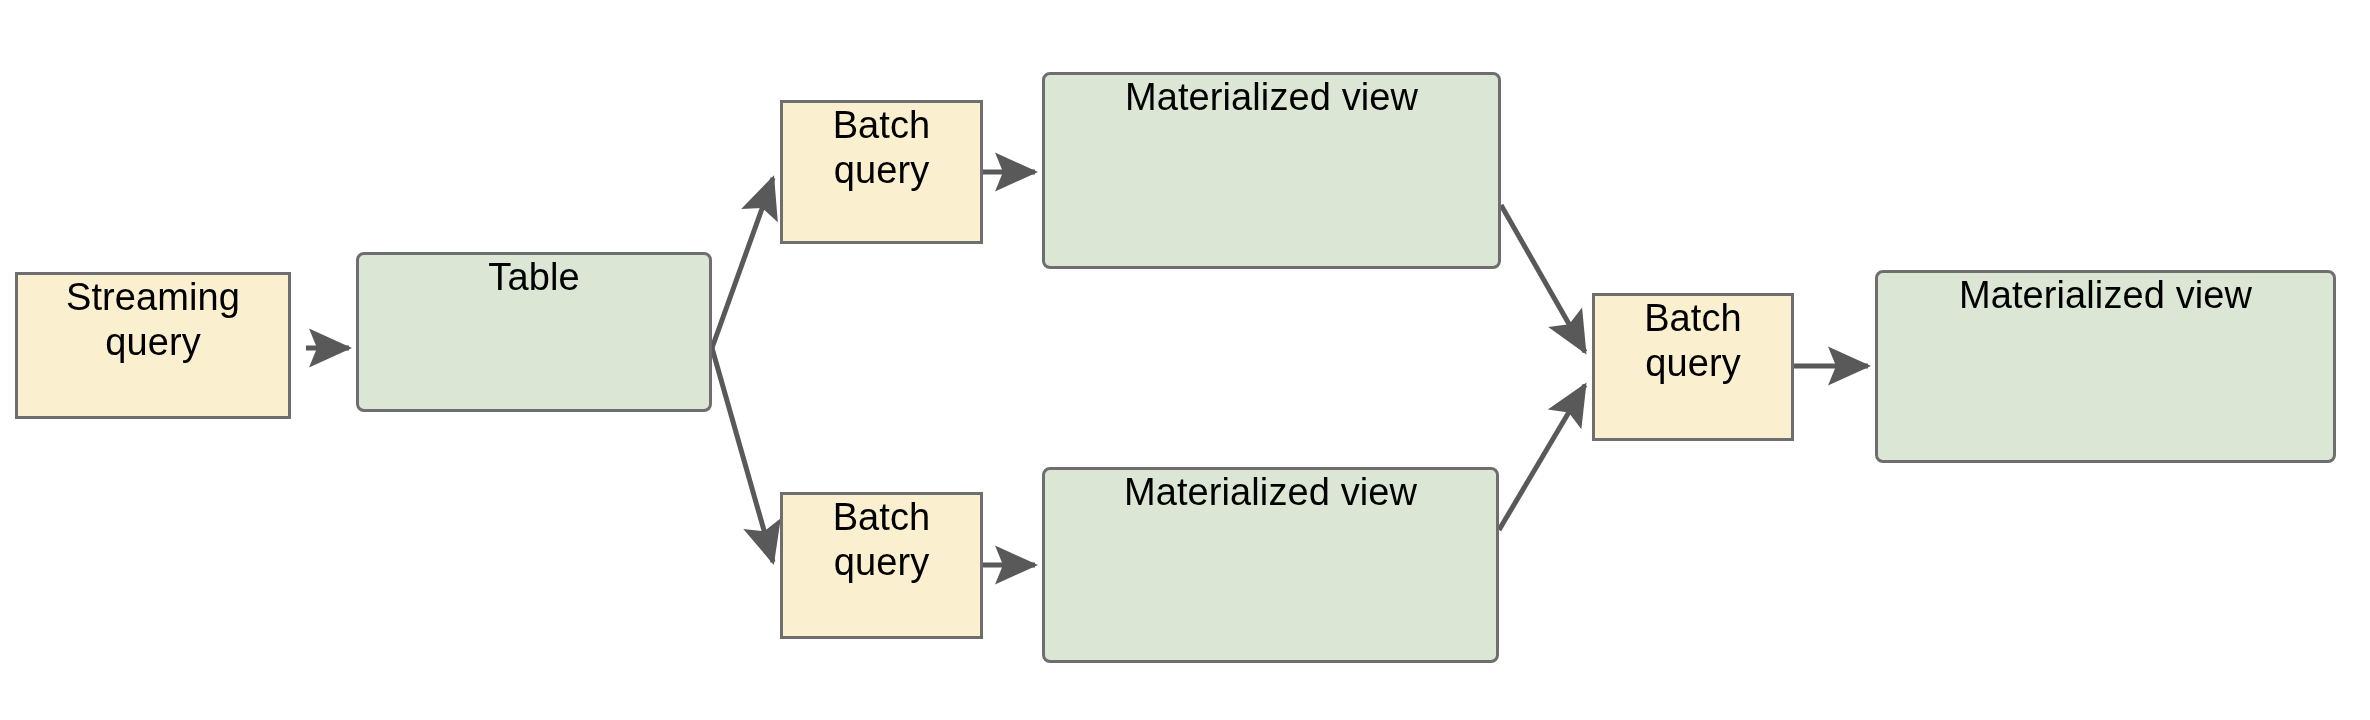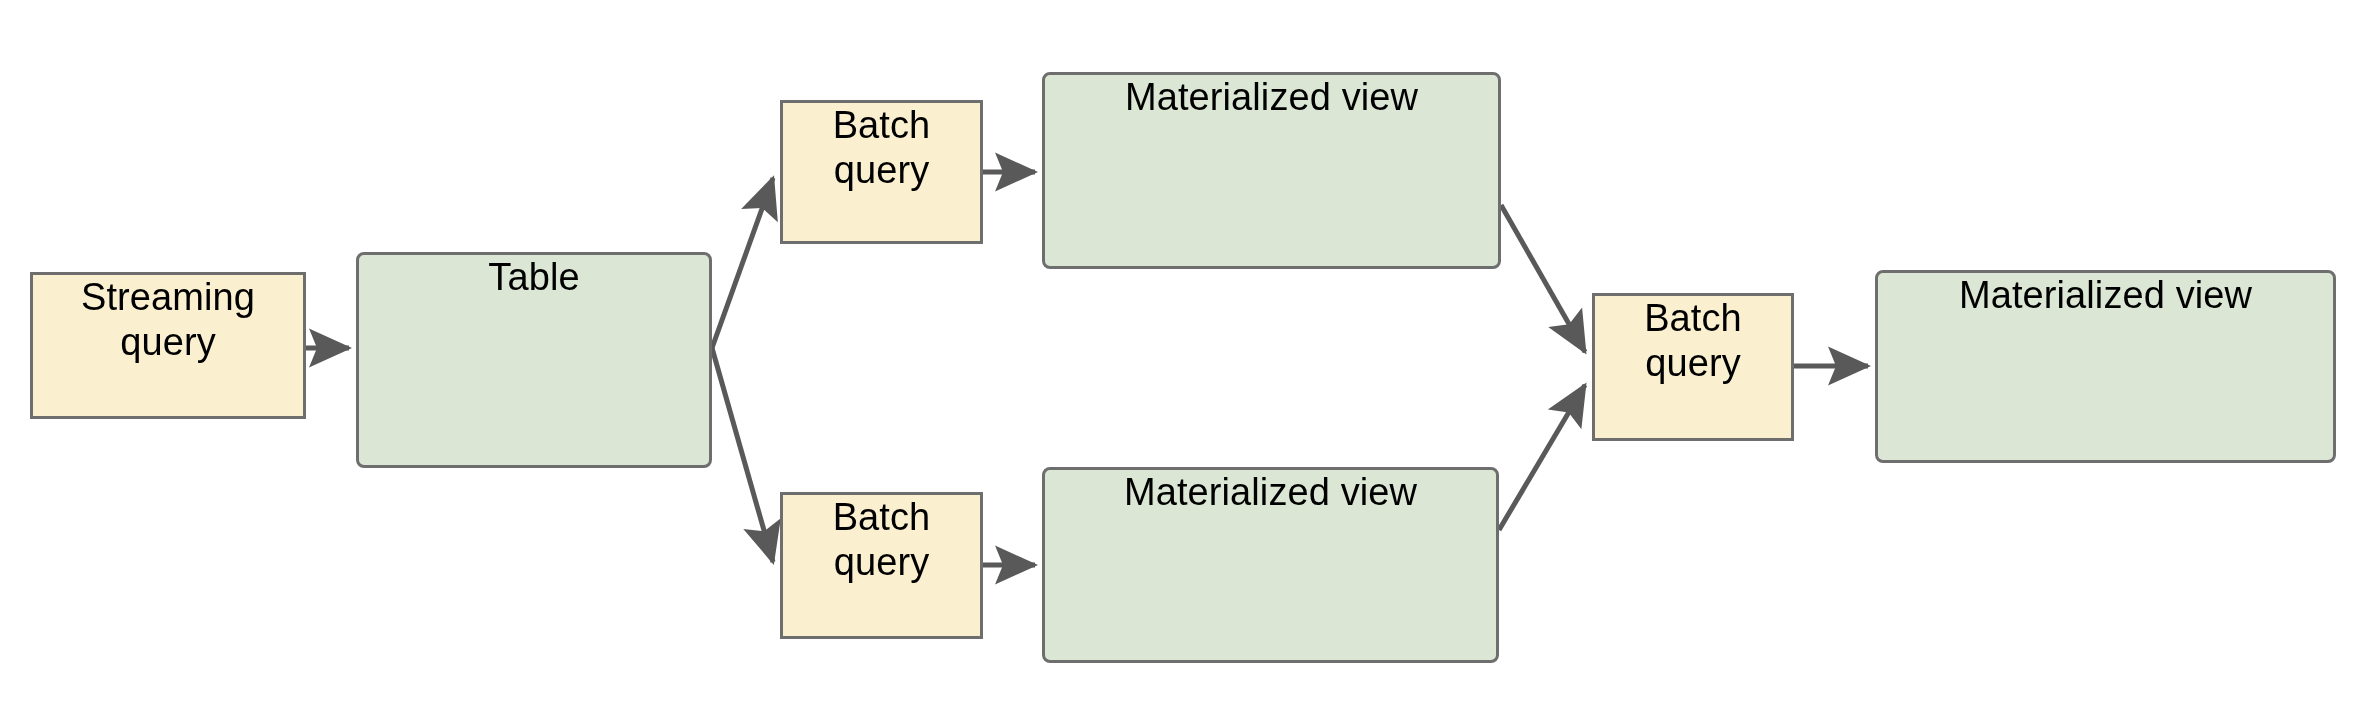--- a/index.html
+++ b/index.html
@@ -43,22 +43,22 @@
   }
   .node.process {
     background: #faf0d0;
     border-radius: 0;
   }
   .node.store {
     background: #dbe7d4;
     border-radius: 8px;
   }
   
-  #node-streaming-query { left: 30px;   top: 272px; width: 276px; height: 147px; }
-  #node-table           { left: 356px;  top: 252px; width: 356px; height: 216px; }
+  #node-streaming-query { left: 15px;   top: 272px; width: 276px; height: 147px; }
+  #node-table           { left: 356px;  top: 252px; width: 356px; height: 160px; }
   #node-batch-query-top { left: 780px;  top: 100px; width: 203px; height: 144px; }
   #node-mv-top          { left: 1042px; top: 72px;  width: 459px; height: 197px; }
   #node-batch-query-bot { left: 780px;  top: 492px; width: 203px; height: 147px; }
   #node-mv-bot          { left: 1042px; top: 467px; width: 457px; height: 196px; }
   #node-batch-query-rgt { left: 1592px; top: 293px; width: 202px; height: 148px; }
   #node-mv-right        { left: 1875px; top: 270px; width: 461px; height: 193px; }
 </style>
 </head>
 <body>
 

